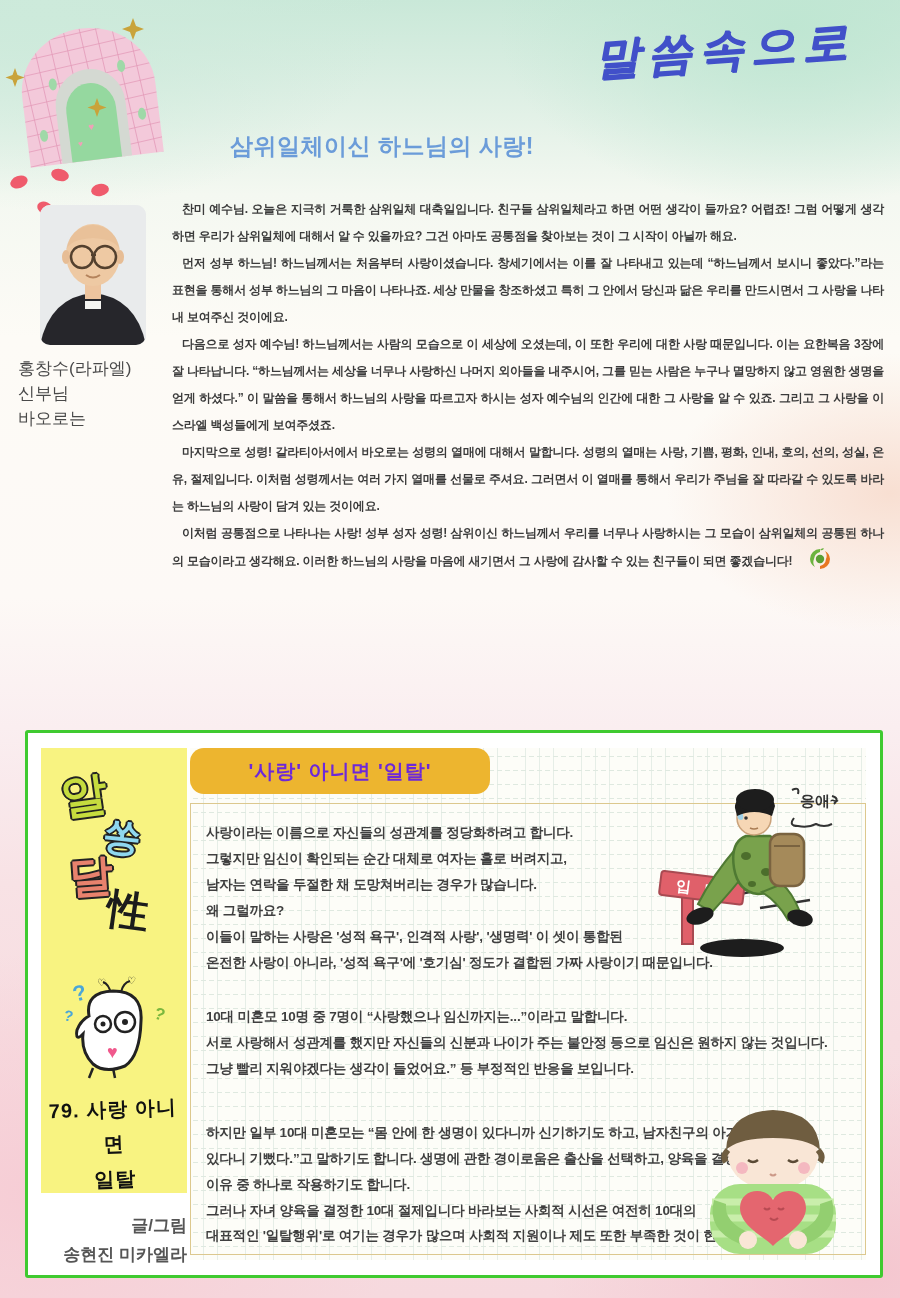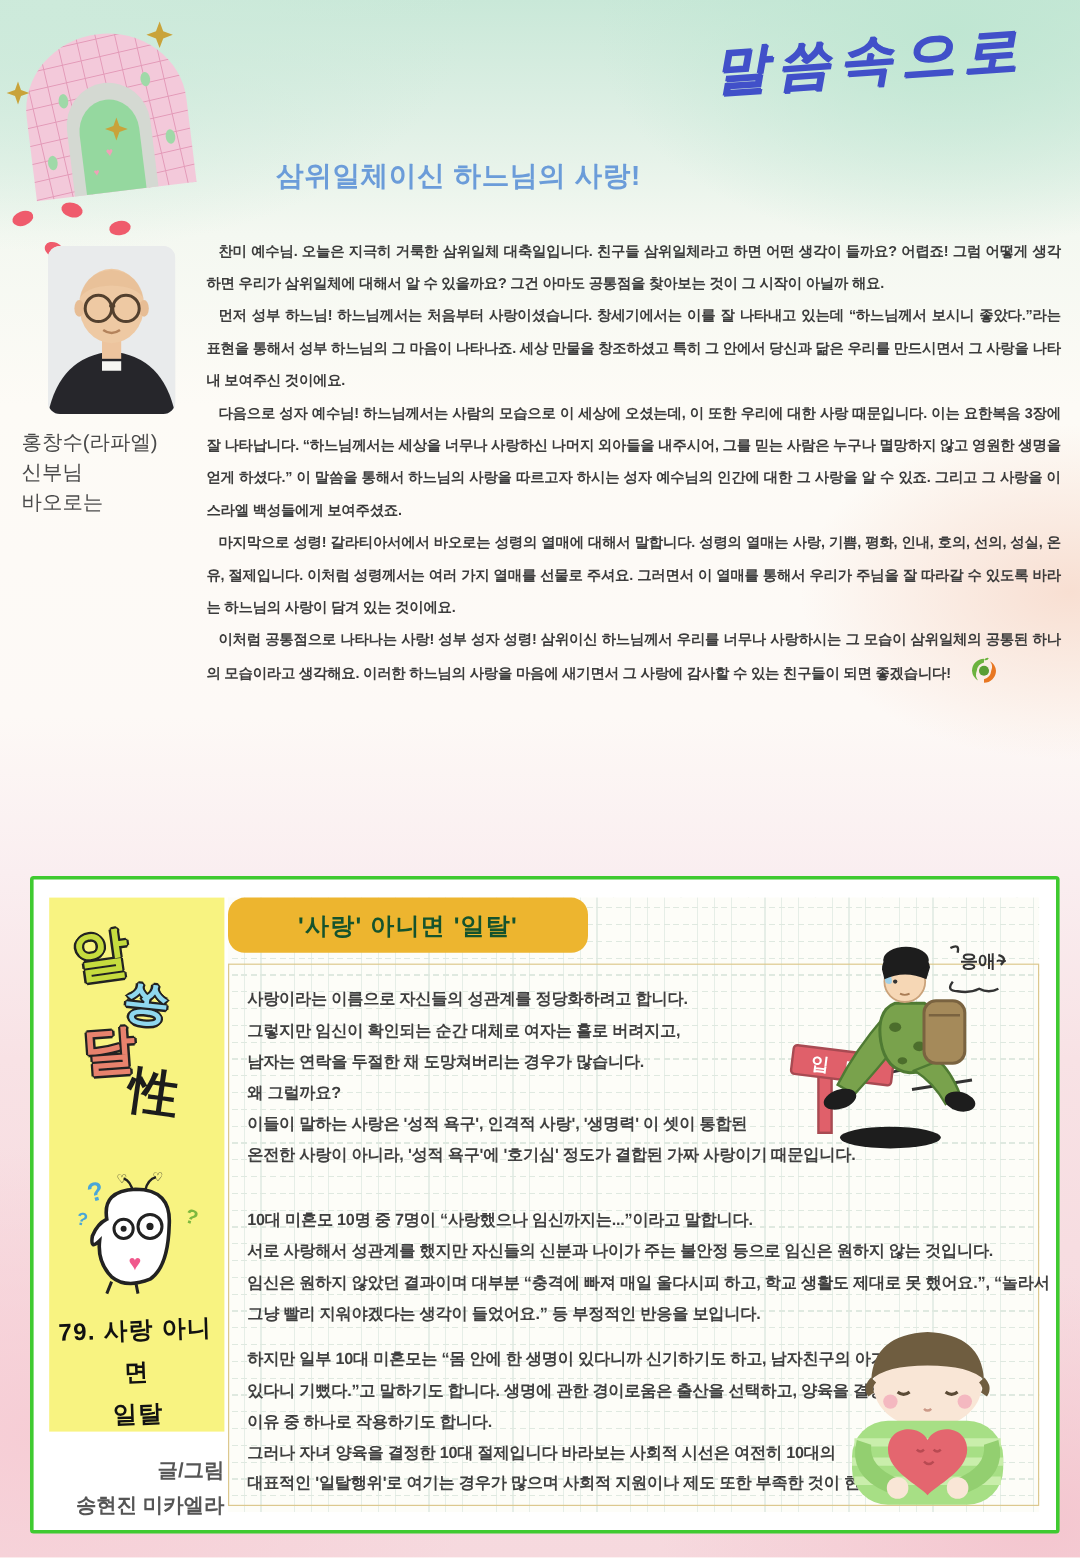--- a/index.html
+++ b/index.html
@@ -68,21 +68,21 @@
     background-color:#fdfdf8;
     background-image:
       repeating-linear-gradient(90deg,#fdfdf8 0 3px,rgba(0,0,0,0) 3px 8px),
       repeating-linear-gradient(0deg,rgba(0,0,0,0) 0 13px,#dfe9e0 13px 14px),
       repeating-linear-gradient(90deg,rgba(0,0,0,0) 0 13px,#e6eee7 13px 14px);
   }
   .inner-border{left:0; top:55px; width:674px; height:450px; border:1px solid #dcc88e;}
   .title-badge{
     left:0; top:0; width:300px; height:46px; background:#edb52f; border-radius:14px;
     display:flex; align-items:center; justify-content:center;
-    color:#14532d; font-size:20px; font-weight:bold; letter-spacing:1px;
+    color:#6d28d9; font-size:20px; font-weight:bold; letter-spacing:1px;
   }
   .col-block{position:absolute; left:16px; color:#3f3f3f; font-size:13.5px;
     line-height:26px; font-weight:600; white-space:nowrap; letter-spacing:-0.2px;}
   .cb1{top:72px;} .cb2{top:256px;} .cb3{top:372px;} .cb4{top:450px; line-height:25px;}
 
   .soldier-illo{left:452px; top:28px;}
   .boy-illo{left:498px; top:352px;}
 </style>
 </head>
 <body>
@@ -200,21 +200,20 @@
         <div>사랑이라는 이름으로 자신들의 성관계를 정당화하려고 합니다.</div>
         <div>그렇지만 임신이 확인되는 순간 대체로 여자는 홀로 버려지고,</div>
         <div>남자는 연락을 두절한 채 도망쳐버리는 경우가 많습니다.</div>
         <div>왜 그럴까요?</div>
         <div>이들이 말하는 사랑은 '성적 욕구', 인격적 사랑', '생명력' 이 셋이 통합된</div>
         <div>온전한 사랑이 아니라, '성적 욕구'에 '호기심' 정도가 결합된 가짜 사랑이기 때문입니다.</div>
       </div>
       <div class="col-block cb2">
         <div>10대 미혼모 10명 중 7명이 “사랑했으나 임신까지는...”이라고 말합니다.</div>
         <div>서로 사랑해서 성관계를 했지만 자신들의 신분과 나이가 주는 불안정 등으로 임신은 원하지 않는 것입니다.</div>
-        <div>임신은 원하지 않았던 결과이며 대부분 “충격에 빠져 매일 울다시피 하고, 학교 생활도 제대로 못 했어요.”, “놀라서</div>
         <div>그냥 빨리 지워야겠다는 생각이 들었어요.” 등 부정적인 반응을 보입니다.</div>
       </div>
       <div class="col-block cb3">
         <div>하지만 일부 10대 미혼모는 “몸 안에 한 생명이 있다니까 신기하기도 하고, 남자친구의 아기를 갖고</div>
         <div>있다니 기뻤다.”고 말하기도 합니다. 생명에 관한 경이로움은 출산을 선택하고, 양육을 결정하는</div>
         <div>이유 중 하나로 작용하기도 합니다.</div>
       </div>
       <div class="col-block cb4">
         <div>그러나 자녀 양육을 결정한 10대 절제입니다 바라보는 사회적 시선은 여전히 10대의</div>
         <div>대표적인 '일탈행위'로 여기는 경우가 많으며 사회적 지원이나 제도 또한 부족한 것이 현실입니다.</div>

